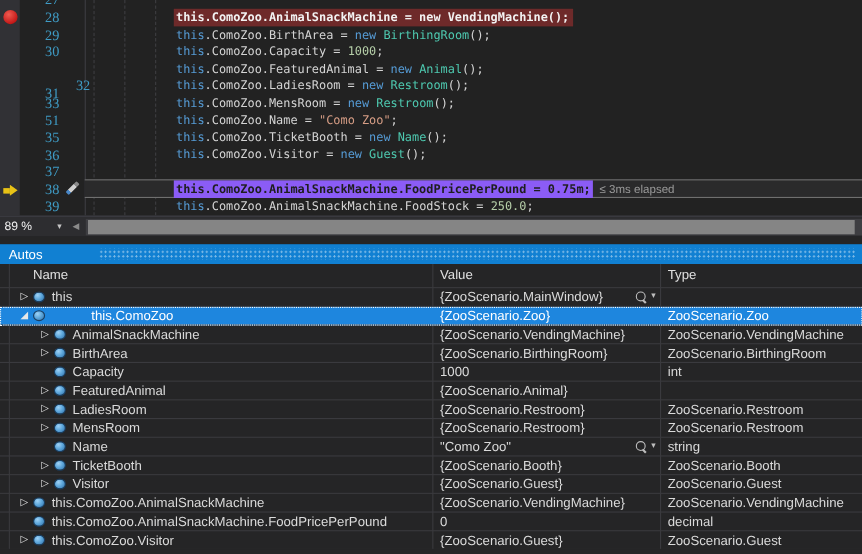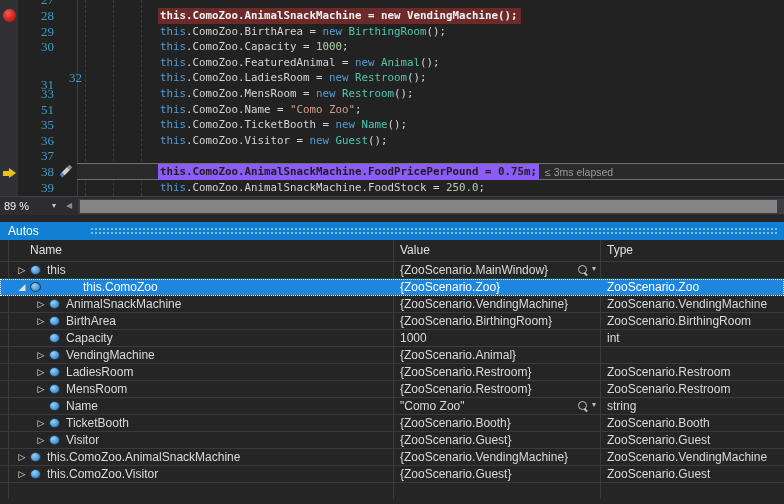--- a/index.html
+++ b/index.html
@@ -180,21 +180,21 @@
         </div>
         <div class="arow">
           <span class="ficon" style="left: 49px;"></span>
           <span class="nm" style="left: 66px;">Capacity</span>
           <span class="val">1000</span>
           <span class="typ">int</span>
         </div>
         <div class="arow">
           <span class="expander" style="left: 35px;">▷</span>
           <span class="ficon" style="left: 49px;"></span>
-          <span class="nm" style="left: 66px;">VendingMachine</span>
+          <span class="nm" style="left: 66px;">FeaturedAnimal</span>
           <span class="val">{ZooScenario.Animal}</span>
         </div>
         <div class="arow">
           <span class="expander" style="left: 35px;">▷</span>
           <span class="ficon" style="left: 49px;"></span>
           <span class="nm" style="left: 66px;">LadiesRoom</span>
           <span class="val">{ZooScenario.Restroom}</span>
           <span class="typ">ZooScenario.Restroom</span>
         </div>
         <div class="arow">
@@ -227,20 +227,26 @@
           <span class="typ">ZooScenario.Guest</span>
         </div>
         <div class="arow">
           <span class="expander" style="left: 16px;">▷</span>
           <span class="ficon" style="left: 30px;"></span>
           <span class="nm" style="left: 47px;">this.ComoZoo.AnimalSnackMachine</span>
           <span class="val">{ZooScenario.VendingMachine}</span>
           <span class="typ">ZooScenario.VendingMachine</span>
         </div>
         <div class="arow">
+          <span class="ficon" style="left: 30px;"></span>
+          <span class="nm" style="left: 47px;">this.ComoZoo.AnimalSnackMachine.FoodPricePerPound</span>
+          <span class="val">0</span>
+          <span class="typ">decimal</span>
+        </div>
+        <div class="arow">
           <span class="expander" style="left: 16px;">▷</span>
           <span class="ficon" style="left: 30px;"></span>
           <span class="nm" style="left: 47px;">this.ComoZoo.Visitor</span>
           <span class="val">{ZooScenario.Guest}</span>
           <span class="typ">ZooScenario.Guest</span>
         </div>
       </div>
     <div id="autos-footer"></div>
   </div>
 

